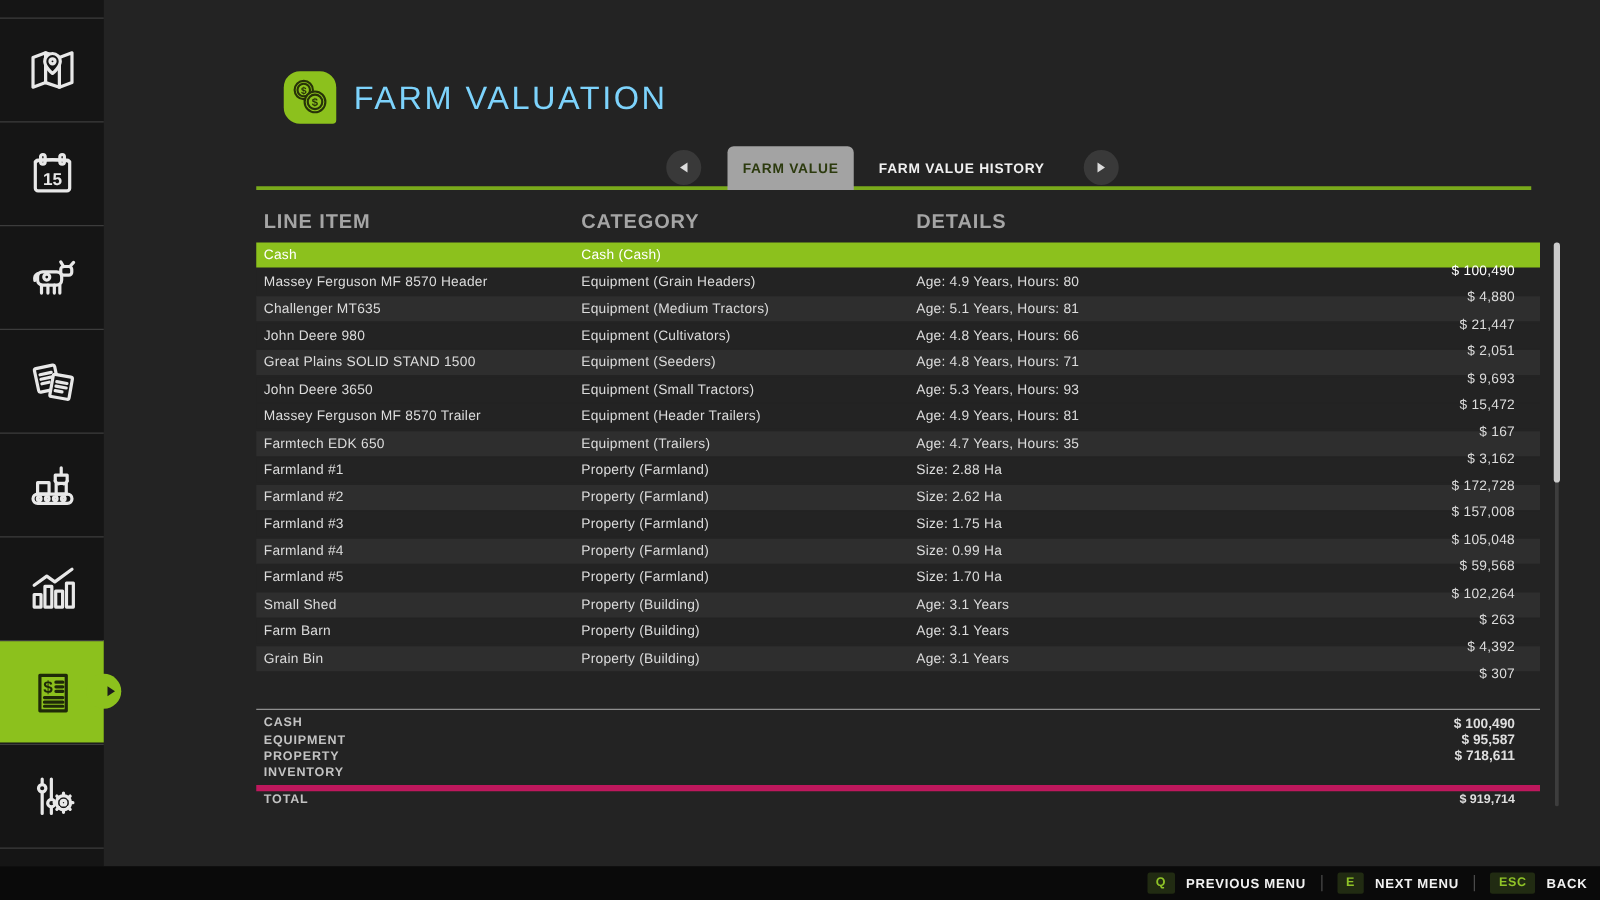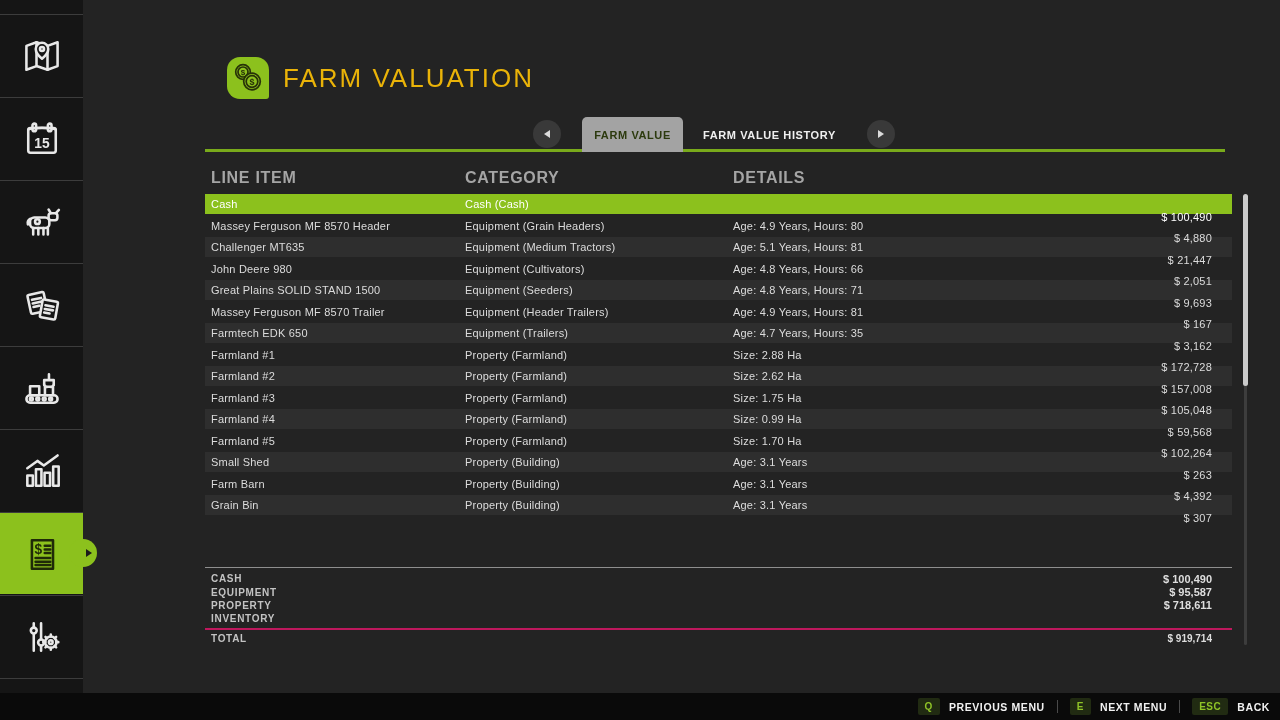--- a/index.html
+++ b/index.html
@@ -14,21 +14,21 @@
   .side-item.sel { background:#8cc11d; }
   .side-notch { position:absolute; left:69px; top:539px; width:28px; height:28px; border-radius:50%;
                 background:#8cc11d; }
   .side-notch-arrow { position:absolute; left:86px; top:549px; width:0; height:0;
                 border-top:4px solid transparent; border-bottom:4px solid transparent;
                 border-left:6px solid #1b1b1b; }
 
   
   .title-wrap { position:absolute; left:227px; top:57px; display:flex; align-items:center; gap:14px; }
   .title-icon { width:42px; height:42px; background:#8cc11d; border-radius:13px 13px 3px 13px; }
-  .page-title { font-size:26px; color:#eab308; letter-spacing:2px; font-weight:400; }
+  .page-title { font-size:26px; color:#7dd3fc; letter-spacing:2px; font-weight:400; }
 
   
   .tab-underline { position:absolute; left:205px; top:149px; width:1020px; height:3px; background:#79aa1b; }
   .circle-btn { position:absolute; top:120px; width:28px; height:28px; border-radius:50%;
                 background:#393939; display:flex; align-items:center; justify-content:center; cursor:pointer; }
   .tri-left  { width:0;height:0;border-top:4px solid transparent;border-bottom:4px solid transparent;border-right:6px solid #dcdcdc; }
   .tri-right { width:0;height:0;border-top:4px solid transparent;border-bottom:4px solid transparent;border-left:6px solid #dcdcdc; }
   .tab-active { position:absolute; left:582px; top:117px; width:101px; height:35px; background:#a3a3a3;
                 border-radius:5px 5px 0 0; display:flex; align-items:center; justify-content:center;
                 font-size:11px; font-weight:bold; color:#2c3a0e; letter-spacing:0.6px; cursor:pointer; }
@@ -48,21 +48,21 @@
           font-size:11px; color:#dcdcdc; letter-spacing:0.2px; cursor:pointer; }
   .trow.a  { background:#232323; }
   .trow.b  { background:#2e2e2e; }
   .trow.sel { background:#8cc11d; color:#ffffff; }
 
   
   .summary { position:absolute; left:205px; top:567px; width:1027px; border-top:1px solid #8e8e8e; padding-top:4px; }
   .sline { display:flex; height:13.4px; align-items:center; }
   .sline .lab { width:400px; padding-left:6px; font-size:10px; font-weight:bold; color:#c3c3c3; letter-spacing:0.7px; }
   .sline .val { flex:1; text-align:right; padding-right:20px; font-size:11px; font-weight:bold; color:#dedede; }
-  .total-row { position:absolute; left:205px; top:628px; width:1027px; border-top:2px solid #be185d;
+  .total-row { position:absolute; left:205px; top:628px; width:1027px; border-top:5px solid #be185d;
                display:flex; height:18px; align-items:center; }
   .total-row .lab { width:400px; padding-left:6px; font-size:10px; font-weight:bold; color:#c3c3c3; letter-spacing:0.7px; }
   .total-row .val { flex:1; text-align:right; padding-right:20px; font-size:10px; font-weight:bold; color:#dedede; }
 
   
   .sb-track { position:absolute; left:1244px; top:194px; width:3px; height:451px; background:#3d3d3d; border-radius:2px; }
   .sb-thumb { position:absolute; left:1243px; top:194px; width:5px; height:192px; background:#cbcbcb; border-radius:3px; cursor:pointer; }
 
   
   .footer { position:absolute; left:0; top:693px; width:1280px; height:27px; background:#0a0a0a;
@@ -222,20 +222,26 @@
       <div class="c3">Age: 4.8 Years, Hours: 66</div>
       <div class="c4">$ 2,051</div>
     </div>
     <div class="trow b">
       <div class="c1">Great Plains SOLID STAND 1500</div>
       <div class="c2">Equipment (Seeders)</div>
       <div class="c3">Age: 4.8 Years, Hours: 71</div>
       <div class="c4">$ 9,693</div>
     </div>
     <div class="trow a">
+      <div class="c1">John Deere 3650</div>
+      <div class="c2">Equipment (Small Tractors)</div>
+      <div class="c3">Age: 5.3 Years, Hours: 93</div>
+      <div class="c4">$ 15,472</div>
+    </div>
+    <div class="trow a">
       <div class="c1">Massey Ferguson MF 8570 Trailer</div>
       <div class="c2">Equipment (Header Trailers)</div>
       <div class="c3">Age: 4.9 Years, Hours: 81</div>
       <div class="c4">$ 167</div>
     </div>
     <div class="trow b">
       <div class="c1">Farmtech EDK 650</div>
       <div class="c2">Equipment (Trailers)</div>
       <div class="c3">Age: 4.7 Years, Hours: 35</div>
       <div class="c4">$ 3,162</div>

